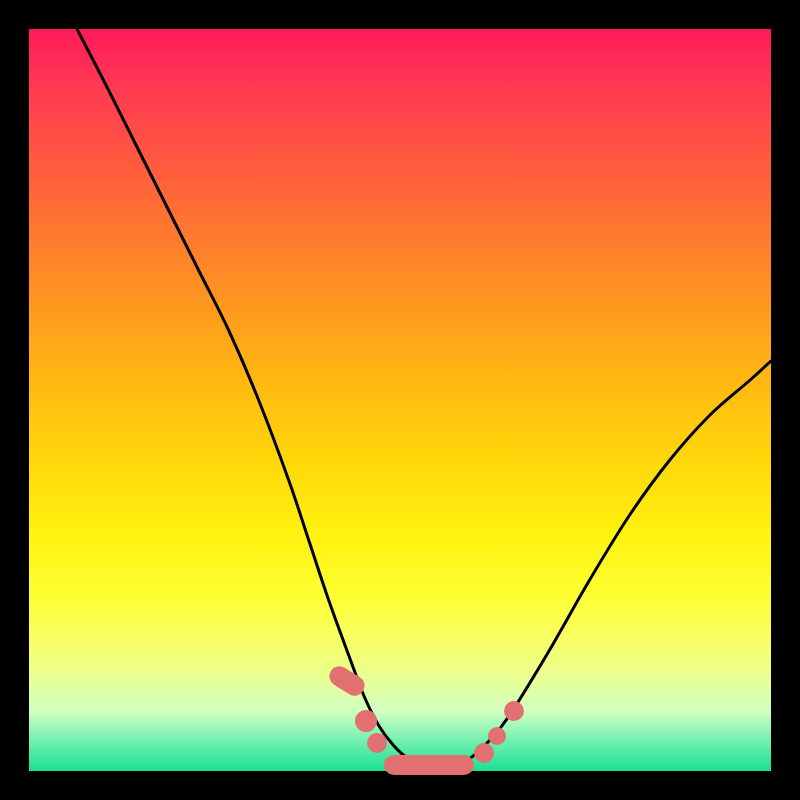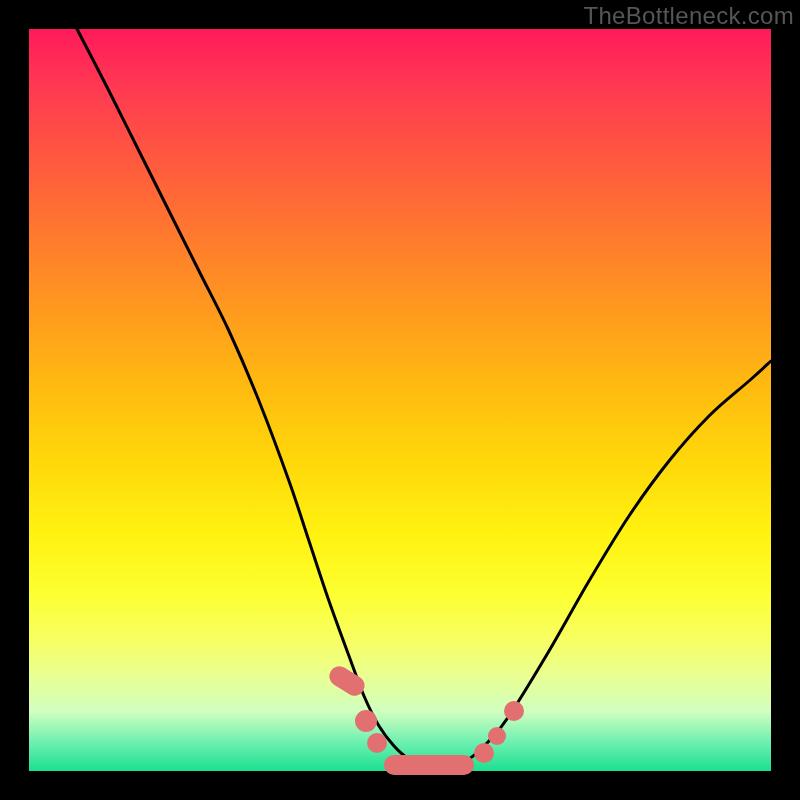--- a/index.html
+++ b/index.html
@@ -74,14 +74,13 @@
           <circle cx="337" cy="692" r="11" fill="#e27070"></circle>
           <circle cx="348" cy="714" r="10" fill="#e27070"></circle>
           <rect x="355" y="726" width="90" height="20" rx="10" ry="10" fill="#e27070" transform="rotate(0 400 736)"></rect>
           <circle cx="455" cy="724" r="10" fill="#e27070"></circle>
           <circle cx="468" cy="707" r="9" fill="#e27070"></circle>
           <circle cx="485" cy="682" r="10" fill="#e27070"></circle>
         </g>
     </svg>
 
   </div>
-  <div class="watermark">TheBottleneck.com</div>
 </div>
 
 </body></html>

